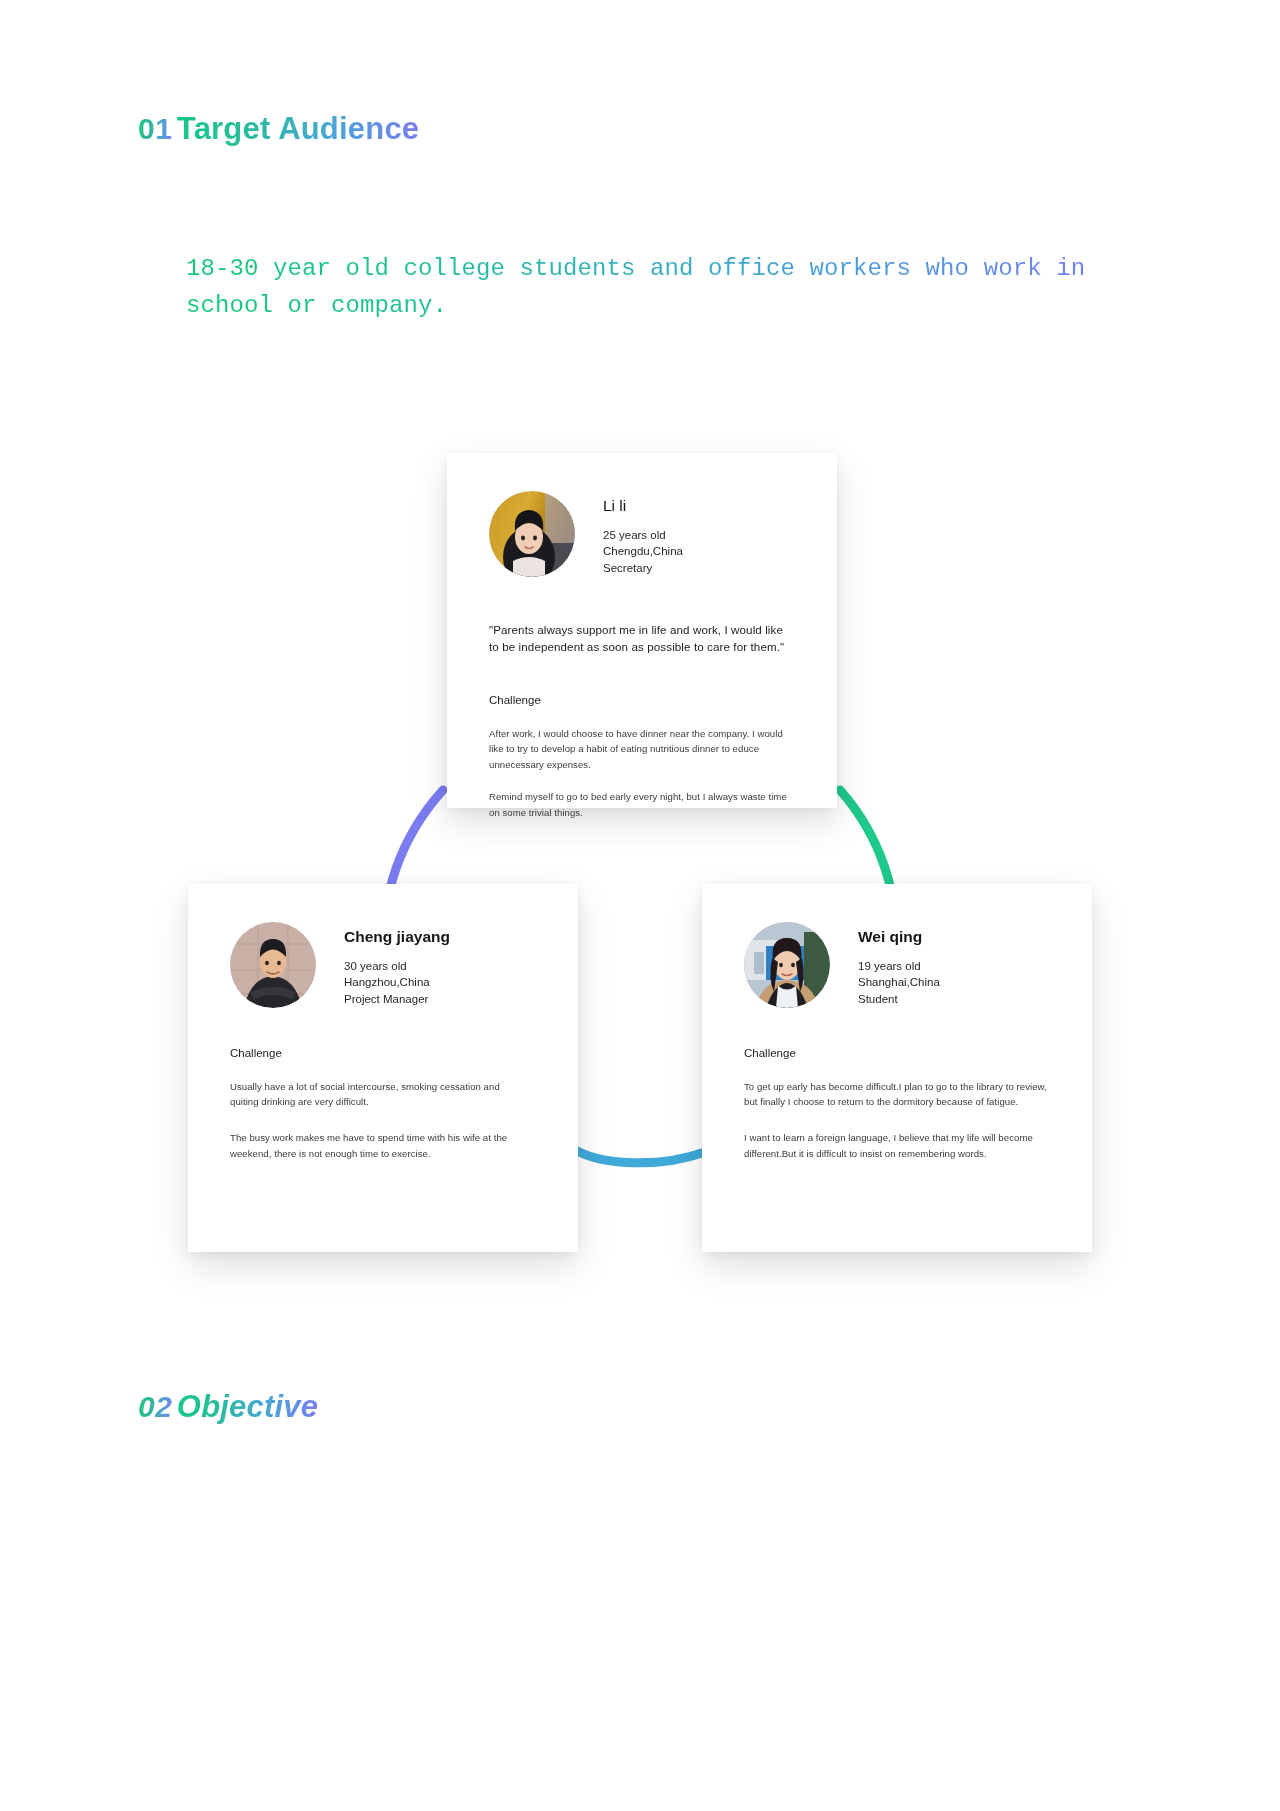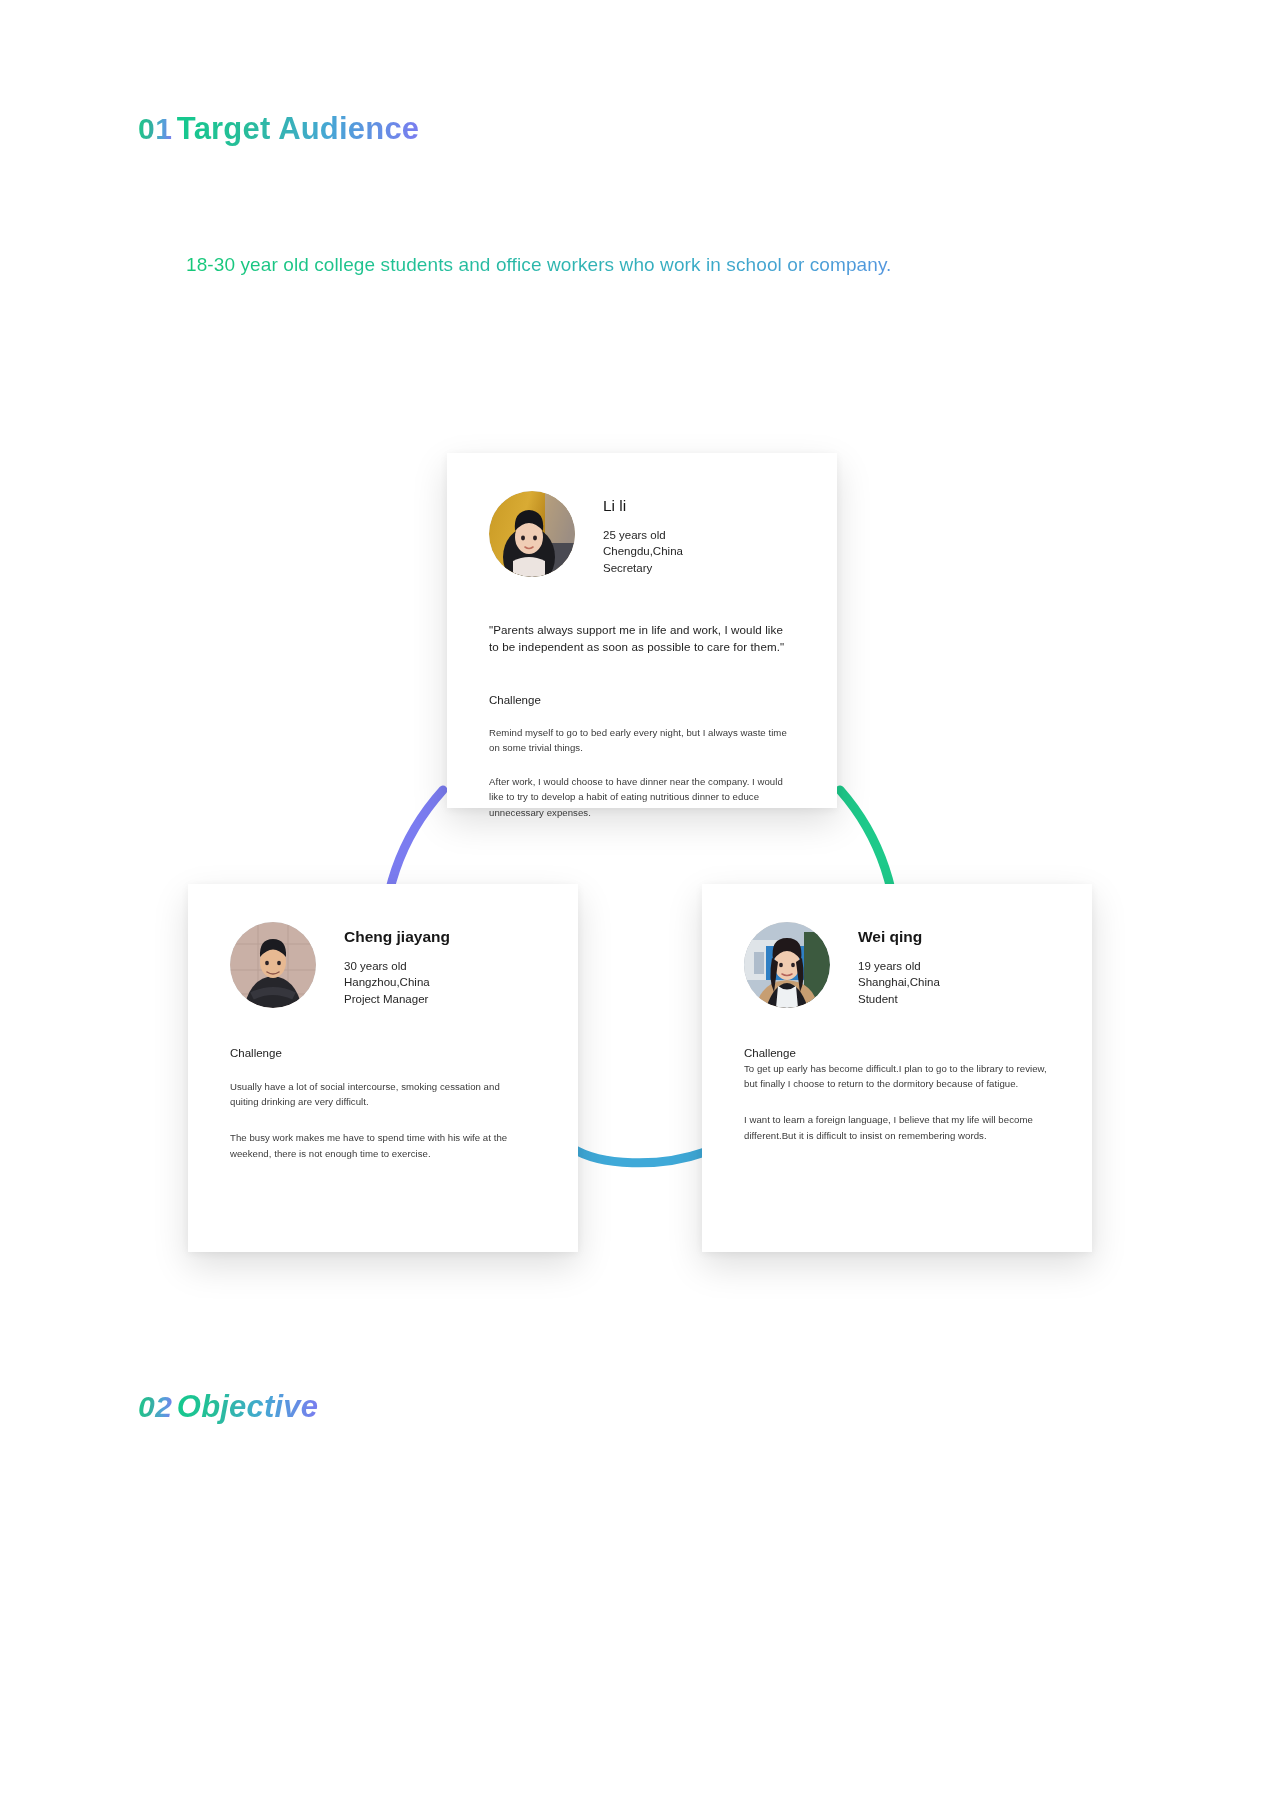--- a/index.html
+++ b/index.html
@@ -17,24 +17,25 @@
     -webkit-background-clip:text; background-clip:text; color:transparent;
     display:inline-block;
   }
   .sec-title{
     font-size:31px; font-weight:700; letter-spacing:.2px; line-height:1.2; margin-top:5px;
     background:linear-gradient(95deg,#14c98d 0%,#27bd99 28%,#46a7d4 62%,#7b7cf0 100%);
     -webkit-background-clip:text; background-clip:text; color:transparent;
     display:inline-block;
   }
   .sec-body{
-    position:absolute; font-size:19px; line-height:1.55; letter-spacing:.1px;
+    position:absolute; font-size:24px; line-height:1.55; letter-spacing:.1px;
     background:linear-gradient(95deg,#15c878 0%,#1fc193 22%,#3aa9c9 55%,#5c8fe6 80%,#7b7cf0 100%);
     -webkit-background-clip:text; background-clip:text; color:transparent;
     white-space:pre-line;
+    font-family:Liberation Mono, monospace;
   }
 
   
   .arcs{position:absolute; left:0; top:0; width:1280px; height:1811px; pointer-events:none;}
 
   
   .card{
     position:absolute; background:#ffffff;
     box-shadow:0 14px 34px rgba(0,0,0,.13), 0 2px 8px rgba(0,0,0,.06);
     box-sizing:border-box;
@@ -104,22 +105,22 @@
       </div>
       <div class="who">
         <div class="who-name">Li li</div>
         <div class="who-meta">25 years old
 Chengdu,China
 Secretary</div>
       </div>
     </div>
     <div class="quote" style="margin-top:44px;">"Parents always support me in life and work, I would like to be independent as soon as possible to care for them."</div>
     <div class="challenge-label" style="margin-top:37px;">Challenge</div>
+    <div class="challenge-p" style="margin-top:18px;">After work, I would choose to have dinner near the company. I would like to try to develop a habit of eating nutritious dinner to educe unnecessary expenses.</div>
     <div class="challenge-p" style="margin-top:17px;">Remind myself to go to bed early every night, but I always waste time on some trivial things.</div>
-    <div class="challenge-p" style="margin-top:18px;">After work, I would choose to have dinner near the company. I would like to try to develop a habit of eating nutritious dinner to educe unnecessary expenses.</div>
   </div>
 
   <div class="card" style="left:188px; top:884px; width:390px; height:368px; padding:38px 62px 0 42px;">
     <div class="card-head">
       <div class="avatar" style="width:86px;height:86px;">
         <svg width="86" height="86" viewBox="0 0 86 86" aria-hidden="true">
           <defs>
               <clipPath id="clipB">
                 <circle cx="43" cy="43" r="43"></circle>
               </clipPath>
@@ -184,21 +185,21 @@
         </svg>
       </div>
       <div class="who">
         <div class="who-name bold">Wei qing</div>
         <div class="who-meta">19 years old
 Shanghai,China
 Student</div>
       </div>
     </div>
     <div class="challenge-label" style="margin-top:38px;">Challenge</div>
-    <div class="challenge-p" style="">To get up early has become difficult.I plan to go to the library to review, but finally I choose to return to the dormitory because of fatigue.</div>
+    <div class="challenge-p" style="margin-top:18px;">To get up early has become difficult.I plan to go to the library to review, but finally I choose to return to the dormitory because of fatigue.</div>
     <div class="challenge-p" style="margin-top:20px;">I want to learn a foreign language, I believe that my life will become different.But it is difficult to insist on remembering words.</div>
   </div>
 
   <div class="section" style="left:138px; top:1383px;font-style:italic;">
     <div class="sec-num">02</div>
     <div class="sec-title">Objective</div>
   </div>
 
 </div>
 

